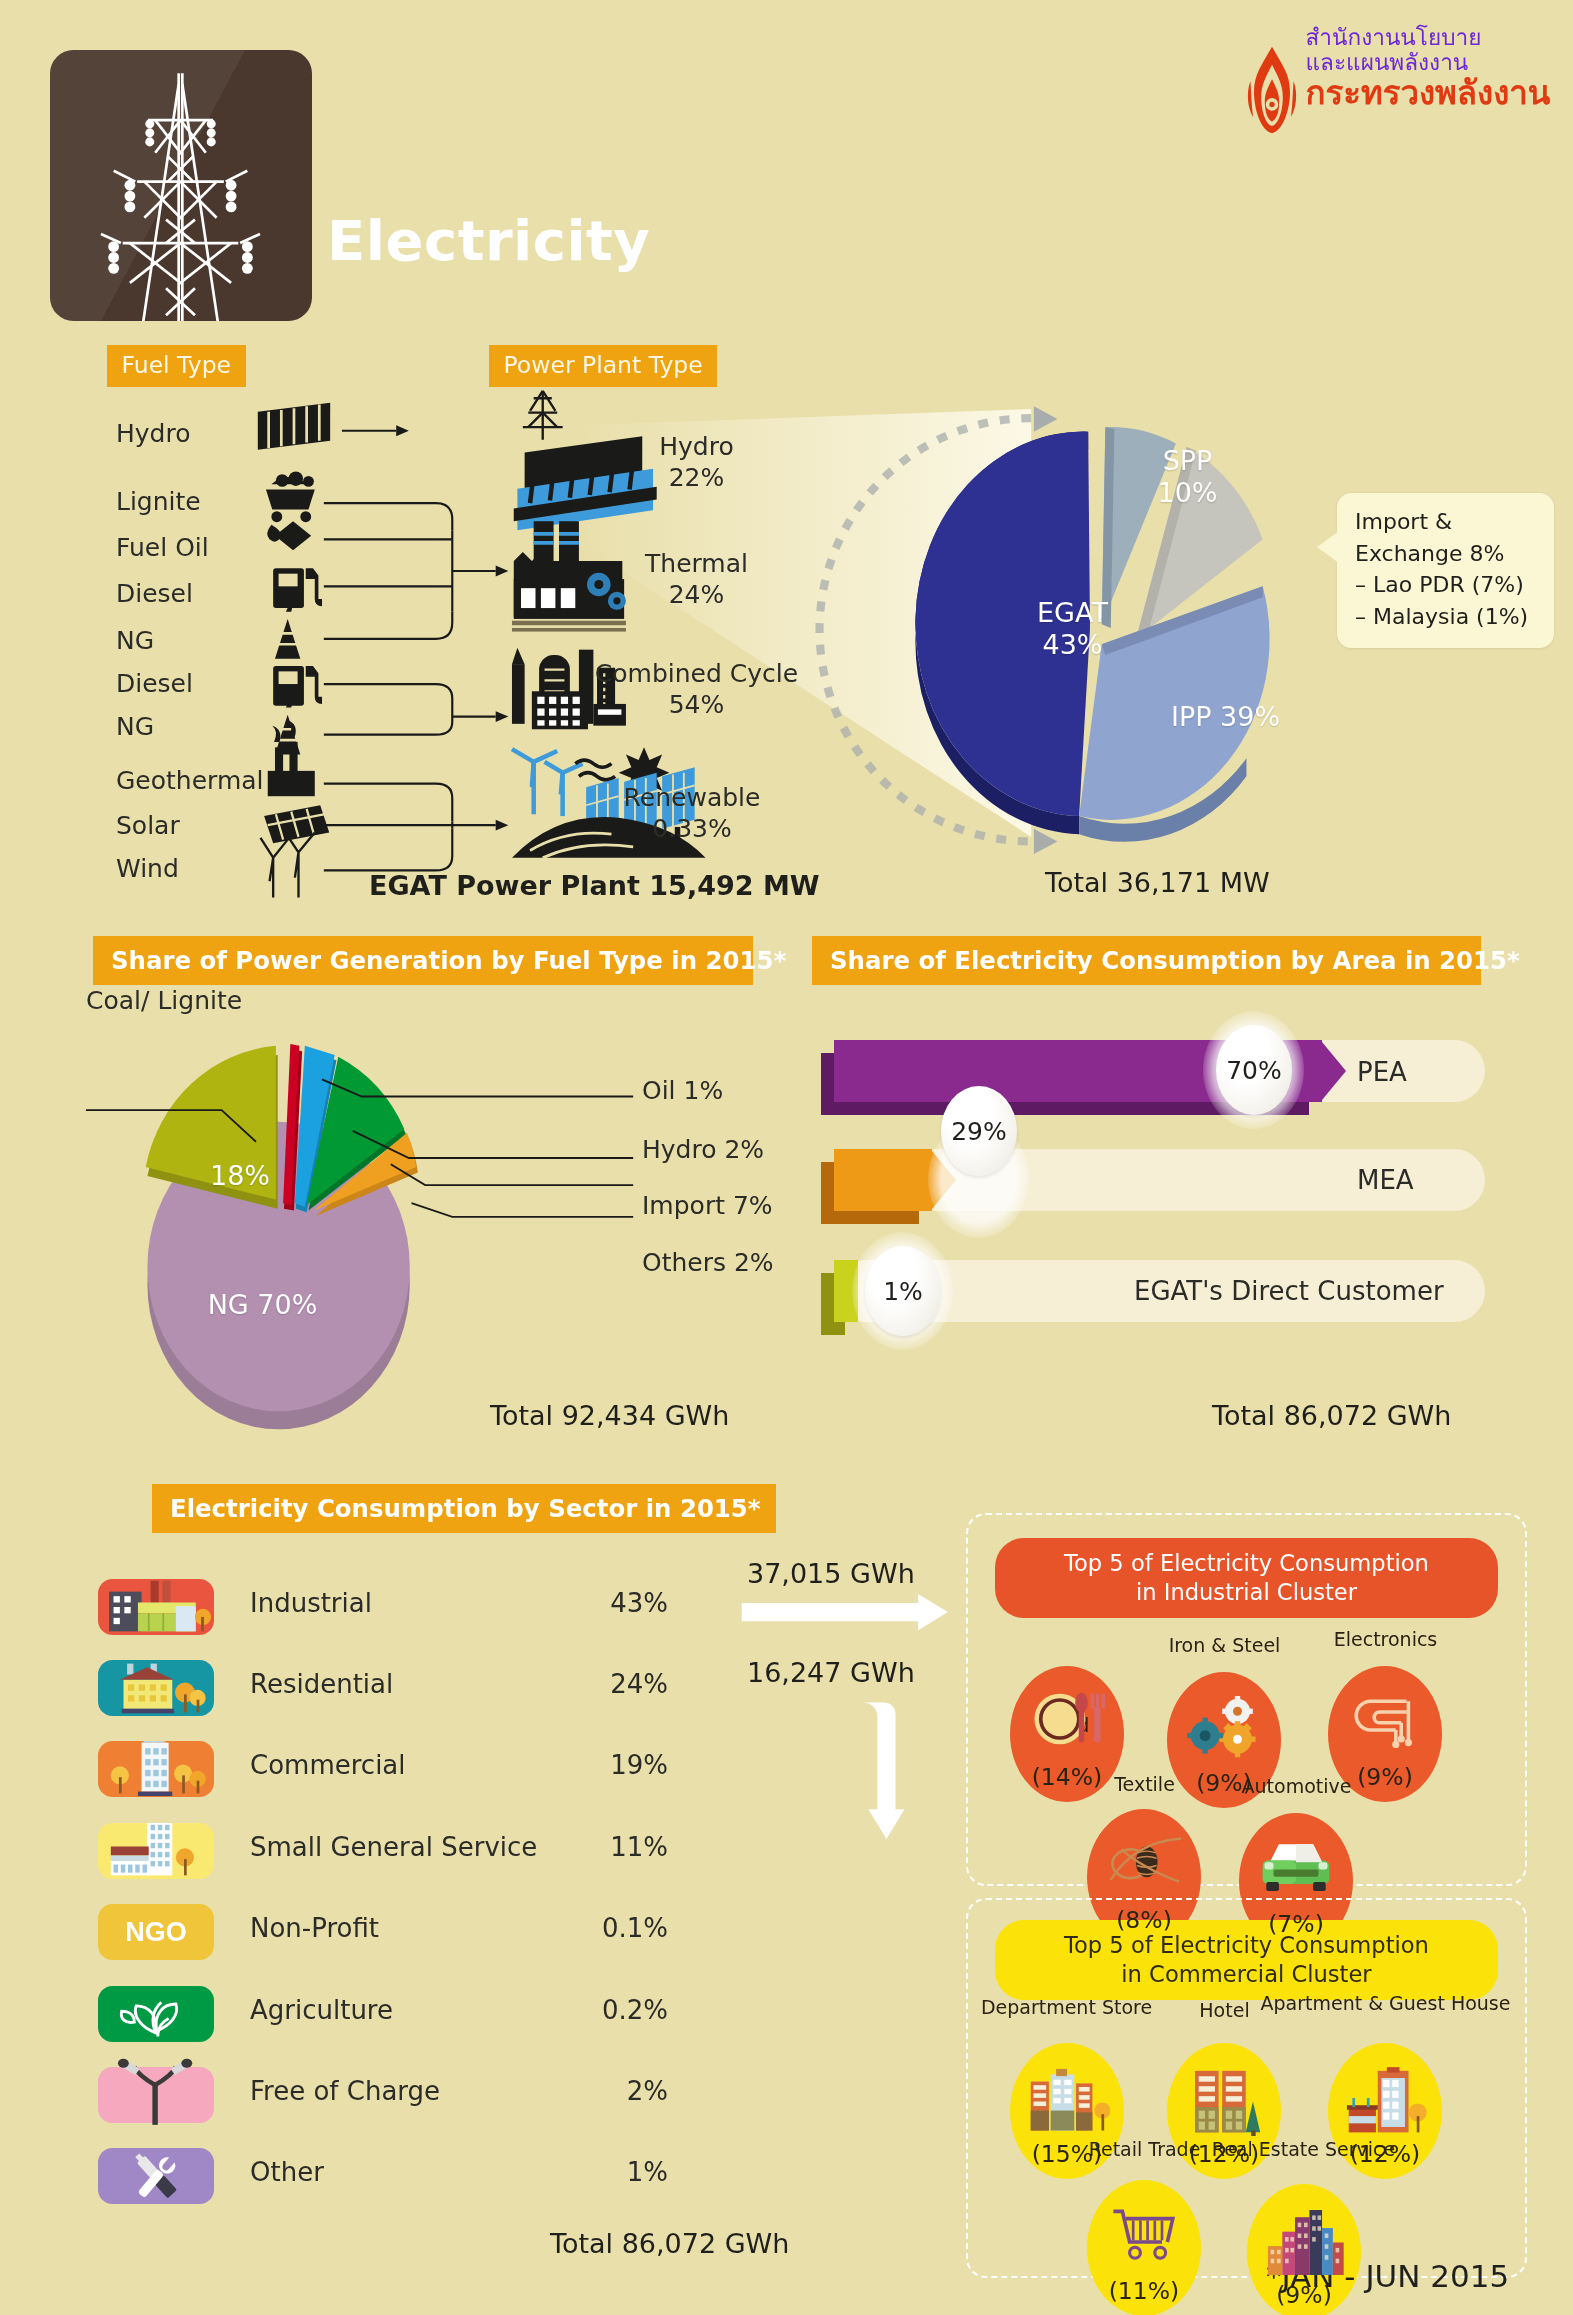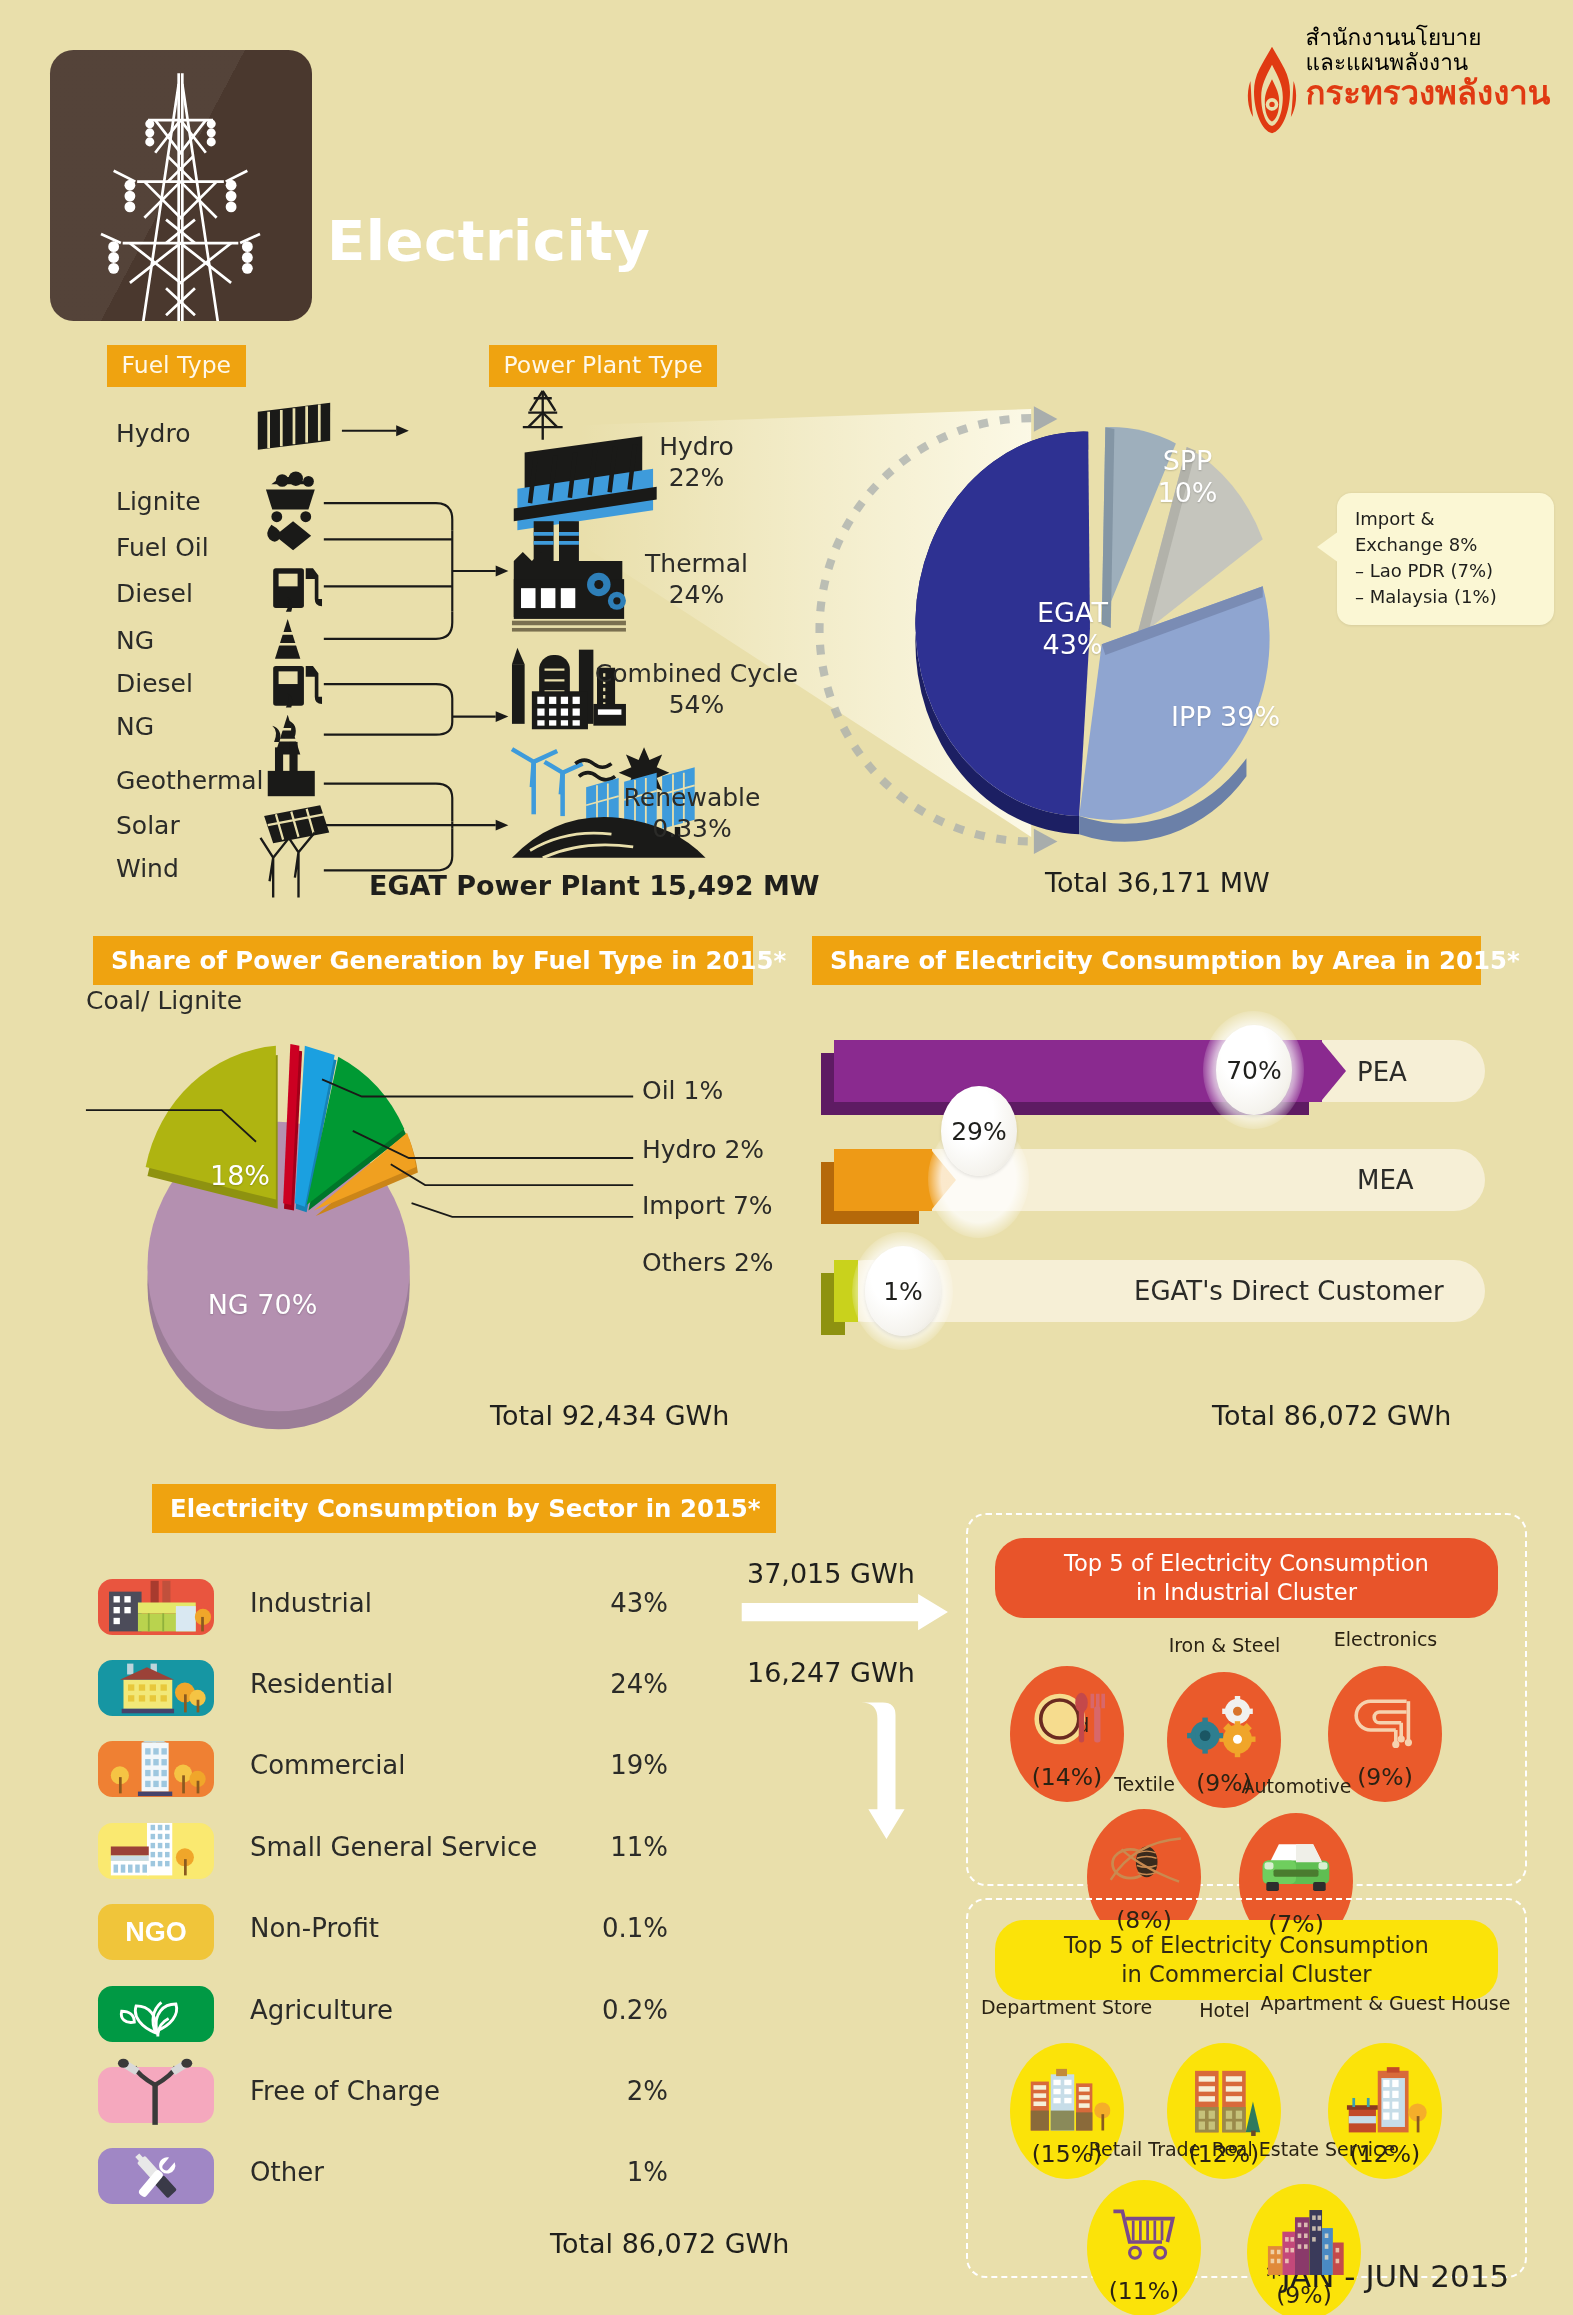--- a/index.html
+++ b/index.html
@@ -22,21 +22,21 @@
   }
   .tower-svg { position: absolute; left: 22px; top: 16.3px; }
   .title-electricity {
     position: absolute; left: 327px; top: 208px;
     font-family: "DejaVu Sans", sans-serif;
     font-weight: bold; font-size: 56px; color: #FFFFFF; letter-spacing: 0.5px;
   }
   .logo { position: absolute; right: 22.6px; top: 25px; text-align: left; }
   .logo-flame { position: absolute; left: 0px; top: 20px; }
   .logo-l1, .logo-l2 {
-    font-size: 22.6px; color: #000000; line-height: 1.12; margin-left: 62px;
+    font-size: 22.6px; color: #6d28d9; line-height: 1.12; margin-left: 62px;
     font-family: "DejaVu Sans", sans-serif; white-space: nowrap;
   }
   .logo-l3 {
     font-size: 33px; color: #E03A12; line-height: 1.06; margin-left: 62px;
     font-family: "DejaVu Sans", sans-serif; font-weight: bold; white-space: nowrap;
   }
 
   
   .tag-orange {
     position: absolute; background: #EFA310; color: #FFF8E8;
@@ -61,21 +61,21 @@
     text-align: center; line-height: 1.22;
   }
   .egat-total {
     position: absolute; font-size: 27px; font-weight: bold; color: #1F1F1C; white-space: nowrap;
   }
   .conn-svg { position: absolute; left: 0; top: 0; pointer-events: none; }
 
   
   .callout {
     position: absolute; background: #FBF7D4; border-radius: 14.5px;
-    padding: 12.7px 14.5px 14.5px 18px; font-size: 18px; color: #1F1F1C; line-height: 1.45;
+    padding: 12.7px 14.5px 14.5px 18px; font-size: 22px; color: #1F1F1C; line-height: 1.45;
     box-shadow: 0 0.9px 2.7px rgba(0,0,0,.08);
   }
   .callout .notch {
     position: absolute; left: -20px; top: 38px; width: 0; height: 0;
     border-top: 16.3px solid transparent; border-bottom: 16.3px solid transparent;
     border-right: 22px solid #FBF7D4;
   }
 
   
   .pie-lbl {

